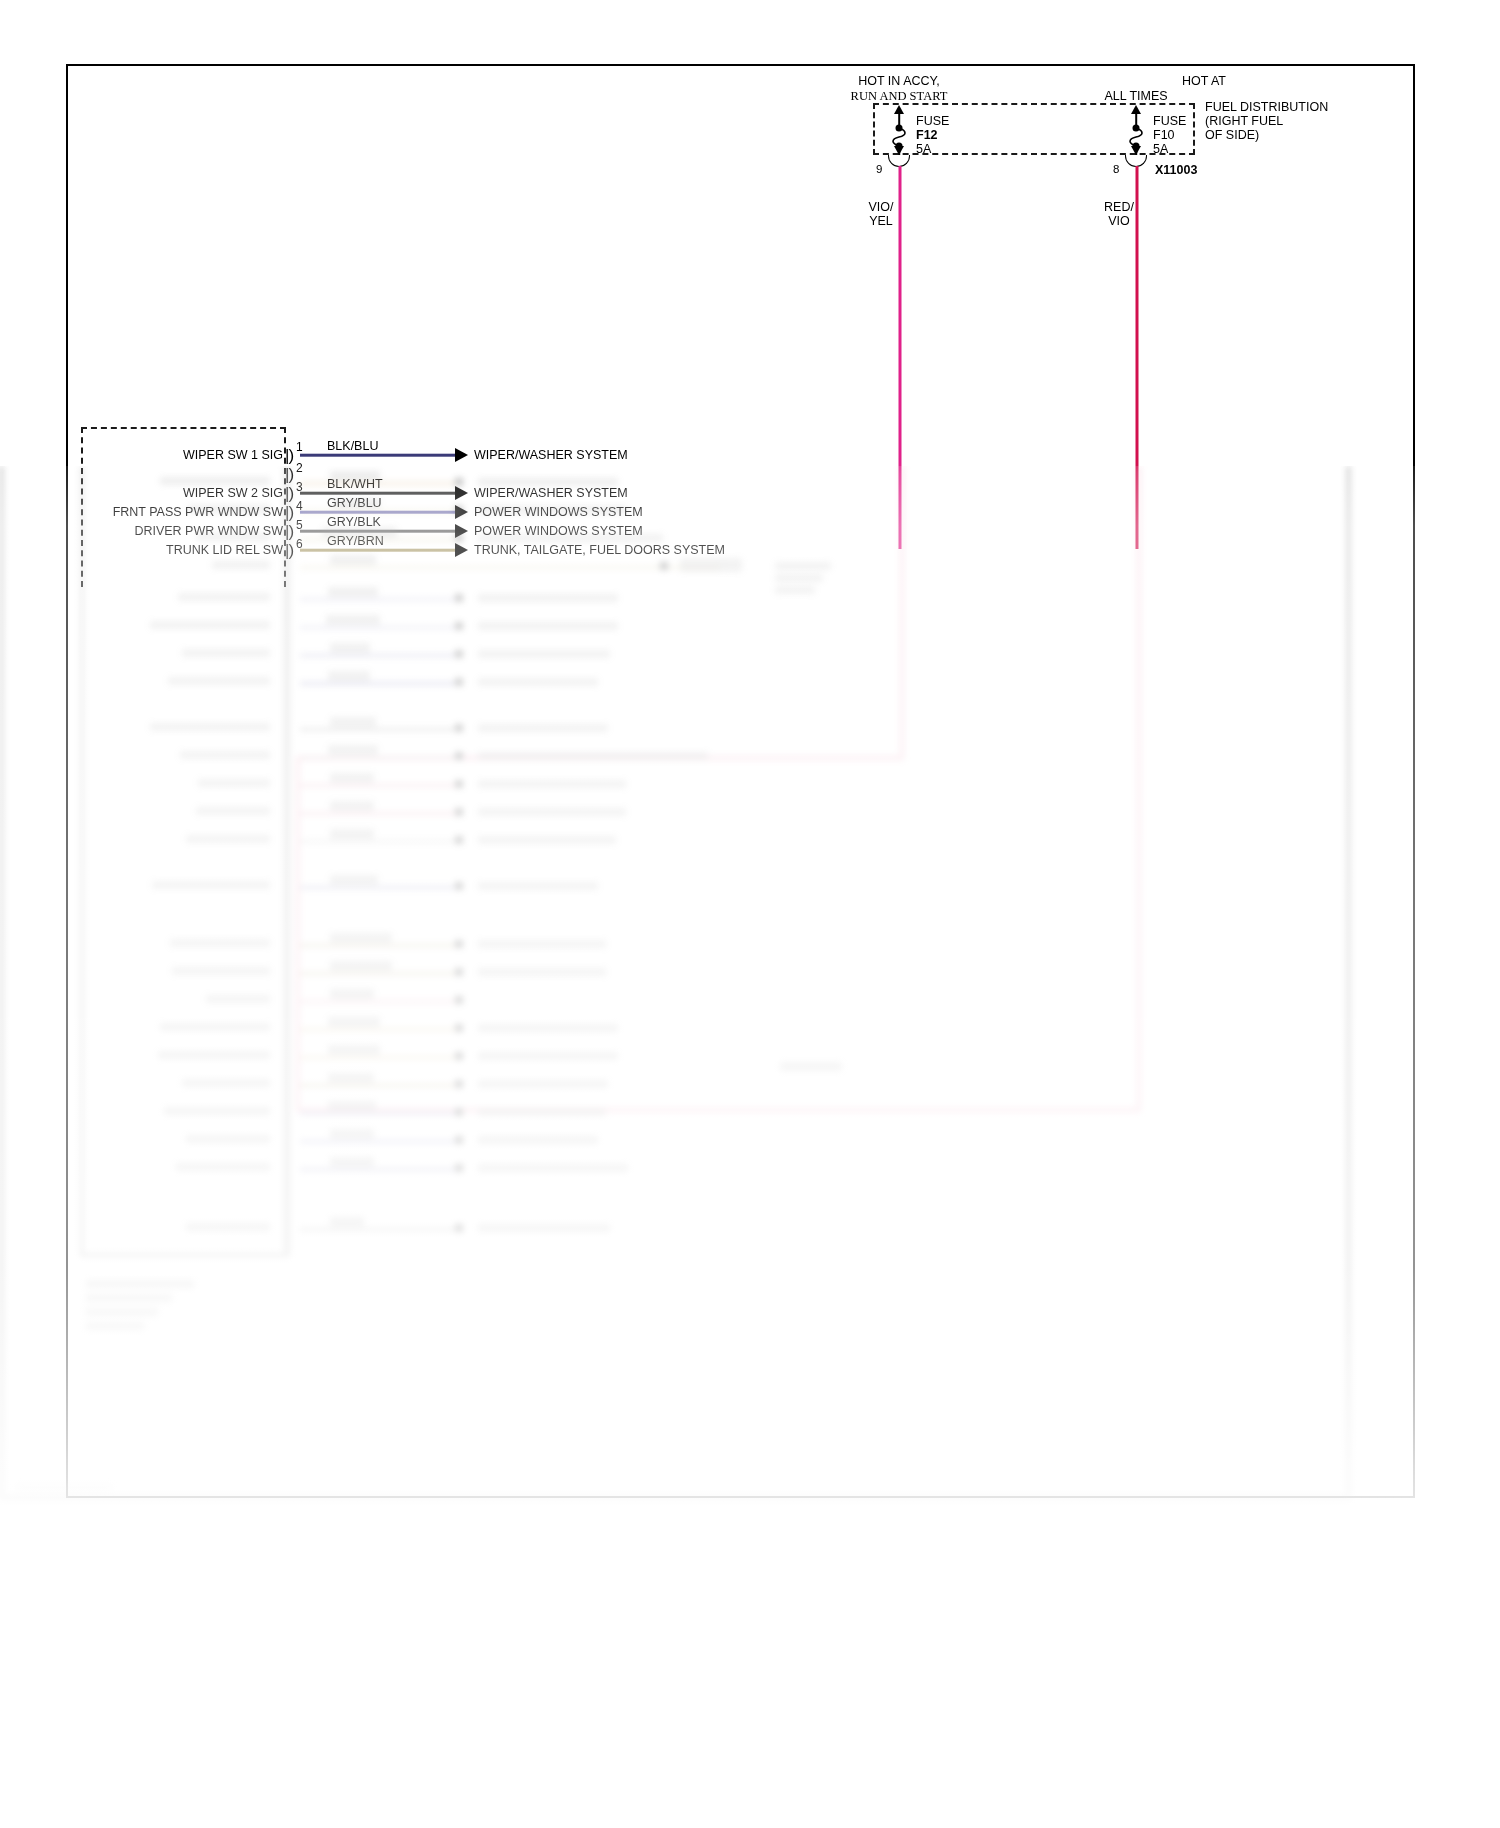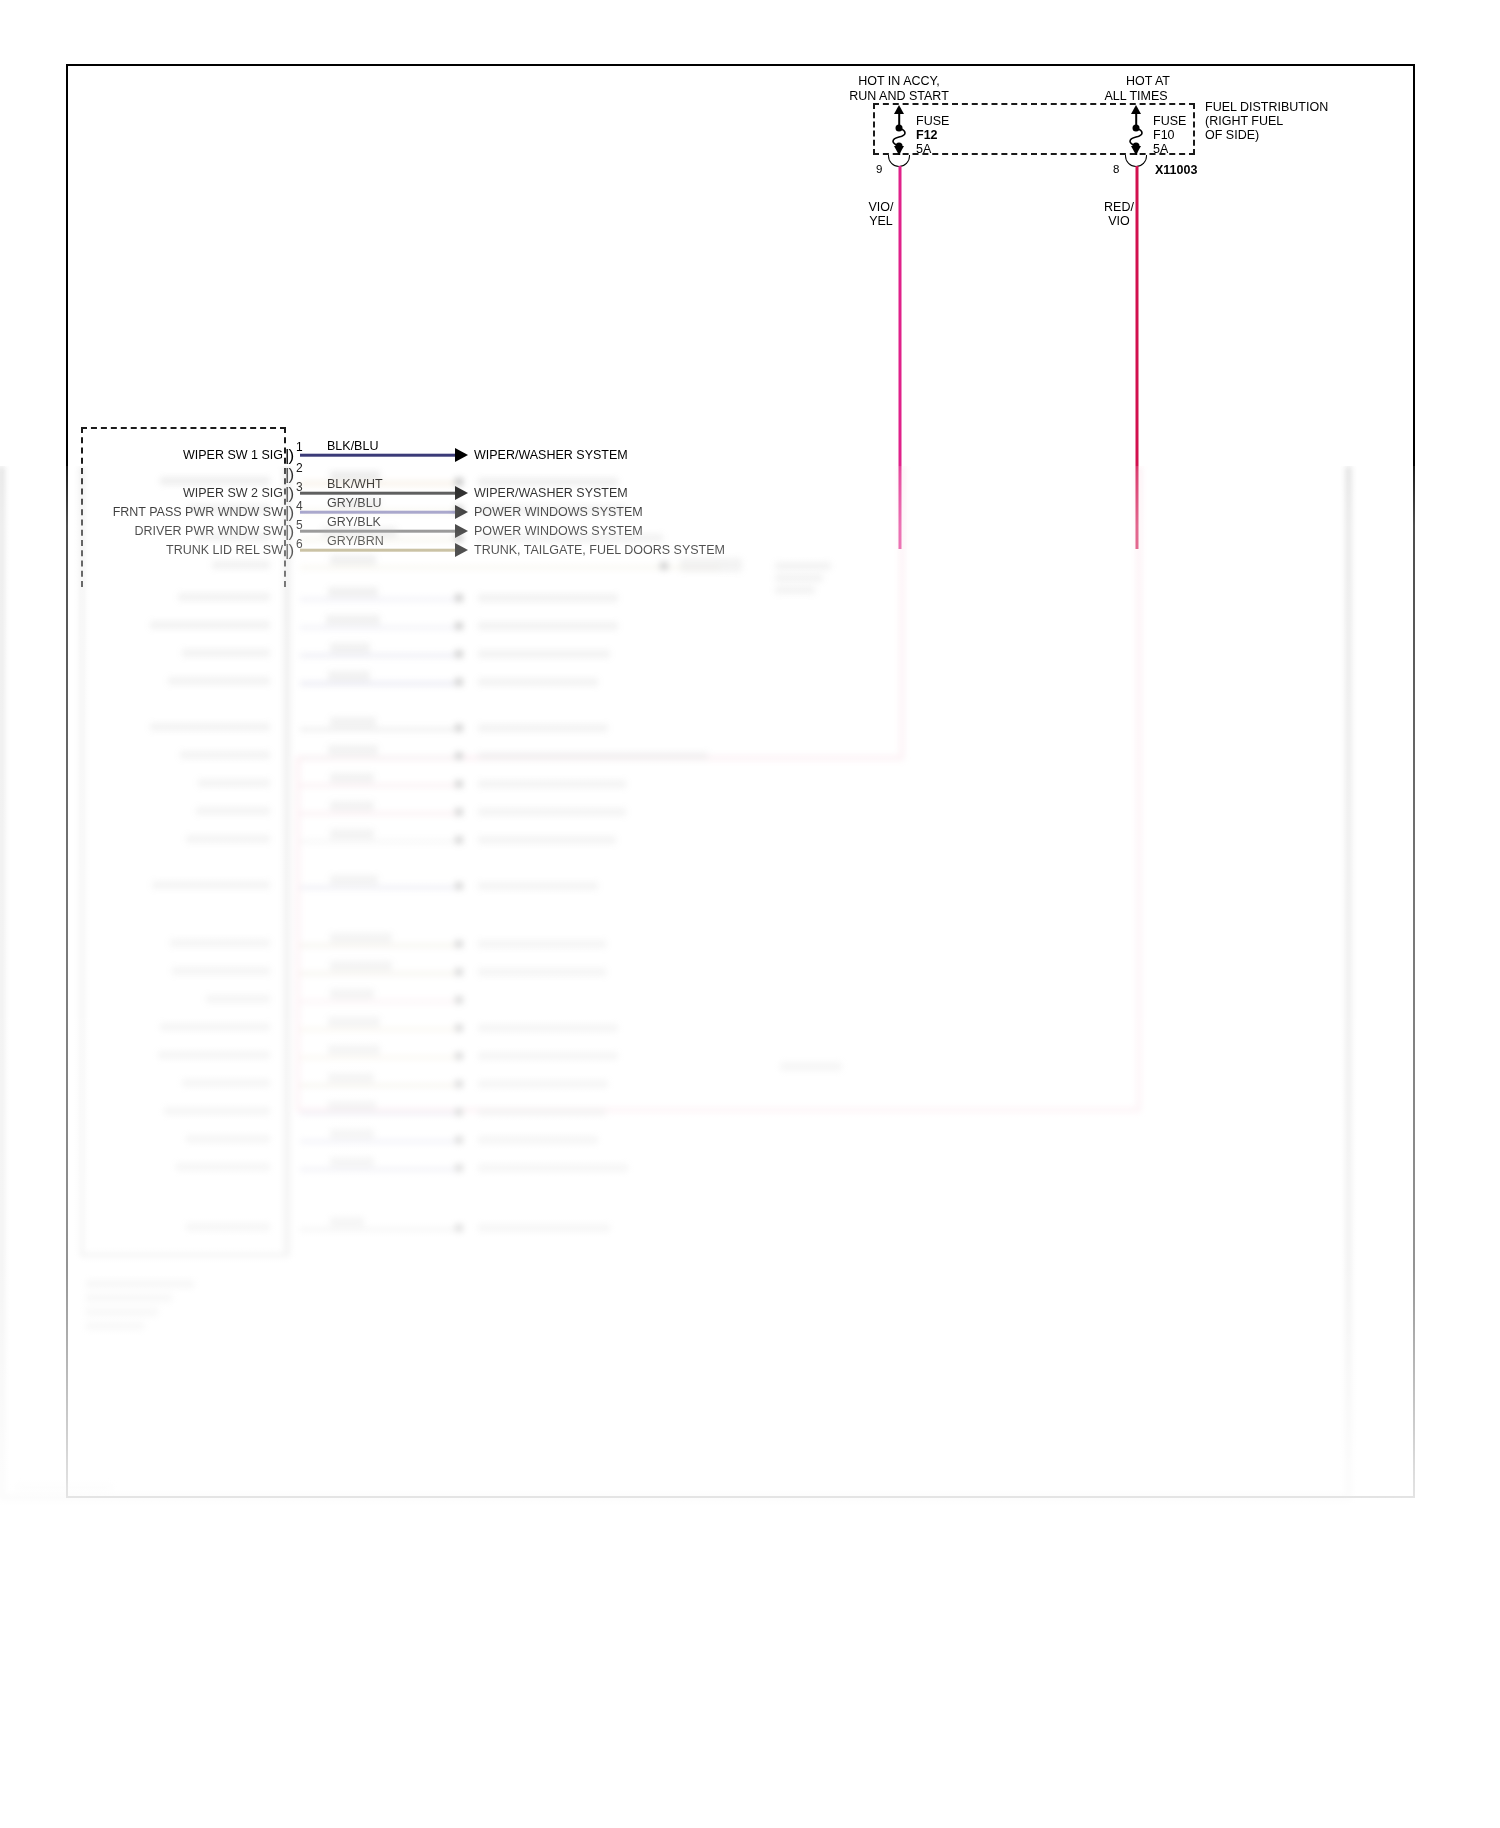--- a/index.html
+++ b/index.html
@@ -229,23 +229,23 @@
   }
 </style>
 </head>
 <body>
 
 <div id="page">
 
   <div id="frame"></div>
 
   <div class="txt c" style="left:899px; top:74px;">HOT IN ACCY,</div>
-  <div class="txt c" style="left:899px; top:89px;">RUN AND START</div>
-
-  <div class="txt c" style="left:1148px; top:74px;">HOT AT</div>
+  <div class="txt c" style="left:899px; top:89px;font-family:Liberation Serif, serif;">RUN AND START</div>
+
+  <div class="txt c" style="left:1204px; top:74px;">HOT AT</div>
   <div class="txt c" style="left:1136px; top:89px;">ALL TIMES</div>
 
   <div id="pdbox"></div>
 
   <div class="txt" style="left:1205px; top:100px;">FUEL DISTRIBUTION</div>
   <div class="txt" style="left:1205px; top:114px;">(RIGHT FUEL</div>
   <div class="txt" style="left:1205px; top:128px;">OF SIDE)</div>
 
   <div class="arrow-up" style="left:899px; top:105px;"></div>
   <div class="vline" style="left:899px; top:112px; height:16px;"></div>

